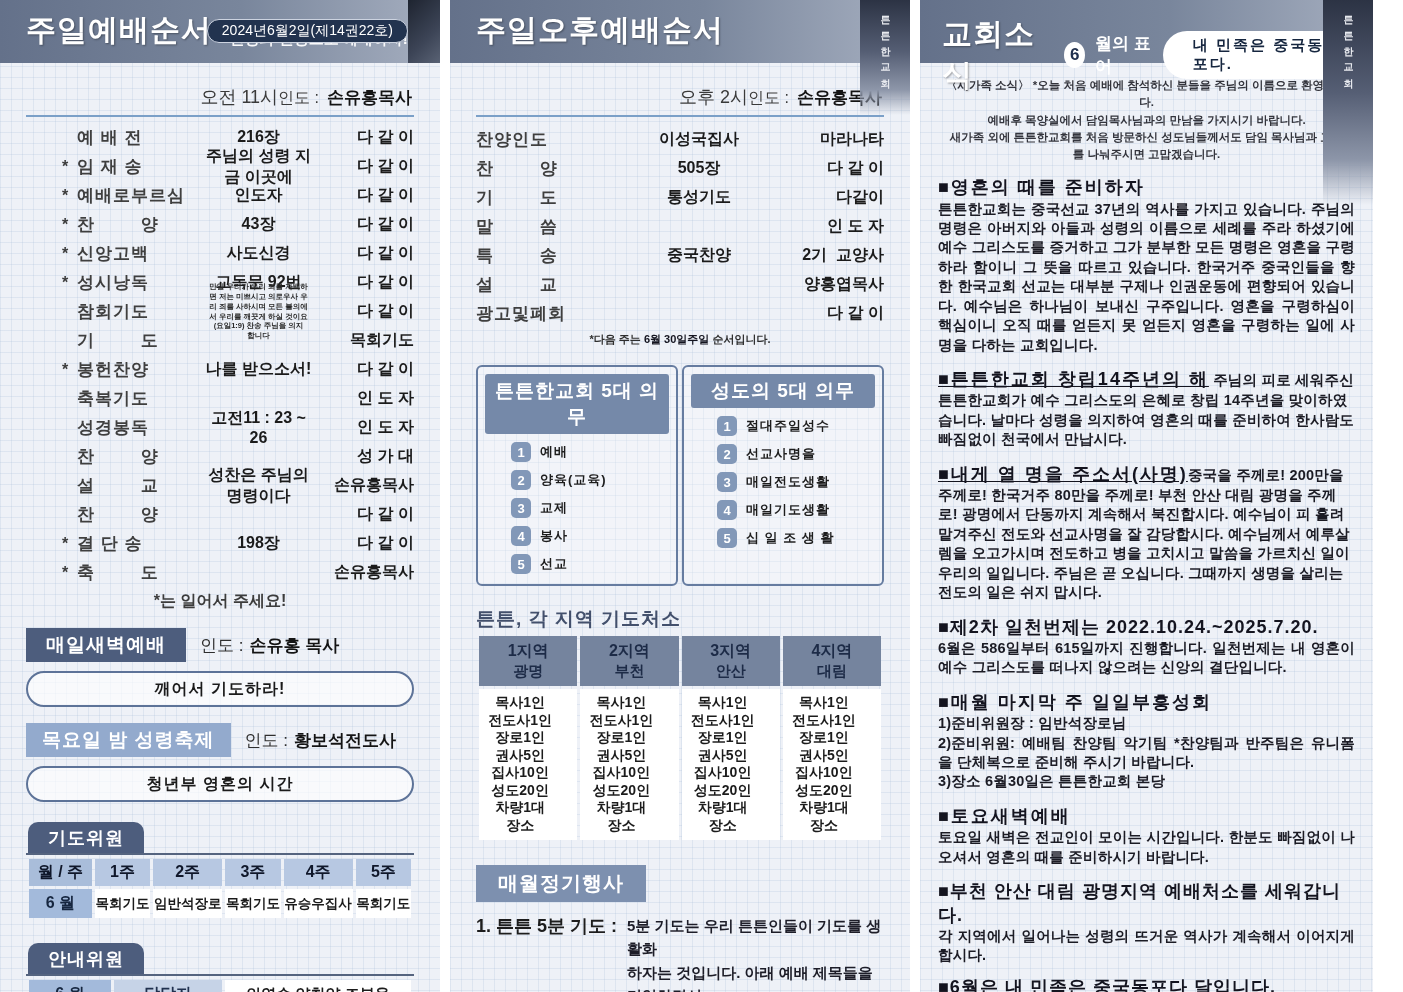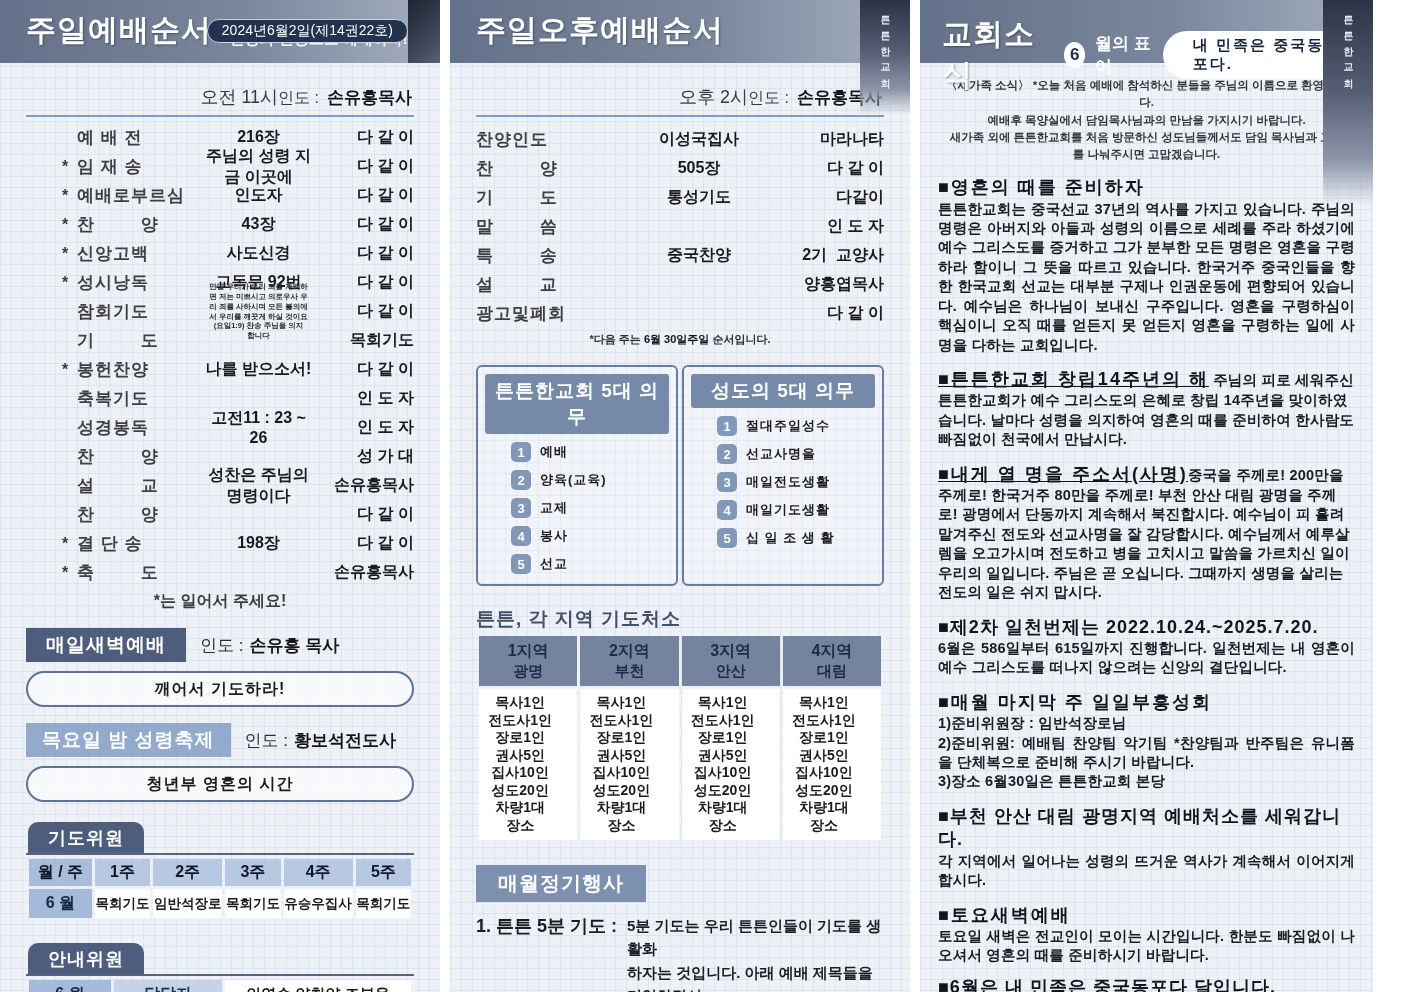--- a/index.html
+++ b/index.html
@@ -481,29 +481,29 @@
       </div>
 
       <div class="art">
         <div class="art-title">■매월 마지막 주 일일부흥성회</div>
         <div class="art-body">1)준비위원장 : 임반석장로님</div>
         <div class="art-body">2)준비위원: 예배팀 찬양팀 악기팀 *찬양팀과 반주팀은 유니폼을 단체복으로 준비해 주시기 바랍니다.</div>
         <div class="art-body">3)장소 6월30일은 튼튼한교회 본당</div>
       </div>
 
       <div class="art">
+        <div class="art-title">■토요새벽예배</div>
+        <div class="art-body">토요일 새벽은 전교인이 모이는 시간입니다. 한분도 빠짐없이 나오셔서 영혼의 때를 준비하시기 바랍니다.</div>
+      </div>
+
+      <div class="art">
         <div class="art-title" style="letter-spacing:1px;">■부천 안산 대림 광명지역 예배처소를 세워갑니다.</div>
         <div class="art-body">각 지역에서 일어나는 성령의 뜨거운 역사가 계속해서 이어지게 합시다.</div>
       </div>
 
-      <div class="art">
-        <div class="art-title">■토요새벽예배</div>
-        <div class="art-body">토요일 새벽은 전교인이 모이는 시간입니다. 한분도 빠짐없이 나오셔서 영혼의 때를 준비하시기 바랍니다.</div>
-      </div>
-
       <div class="art" style="margin-top:10px;">
         <div class="art-title" style="letter-spacing:1px;">■6월은 내 민족은 중국동포다 달입니다.</div>
       </div>
 
     </div>
   </div>
 
 </div>
 
 </body></html>

